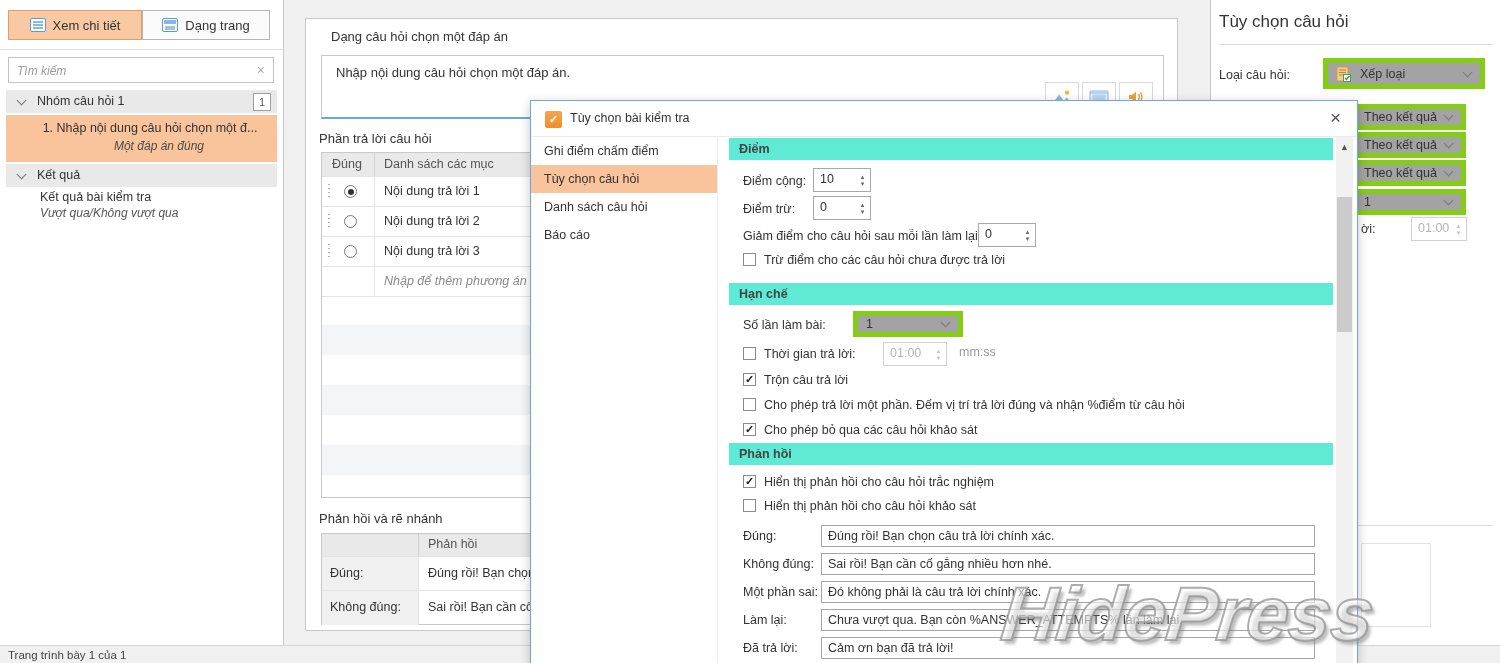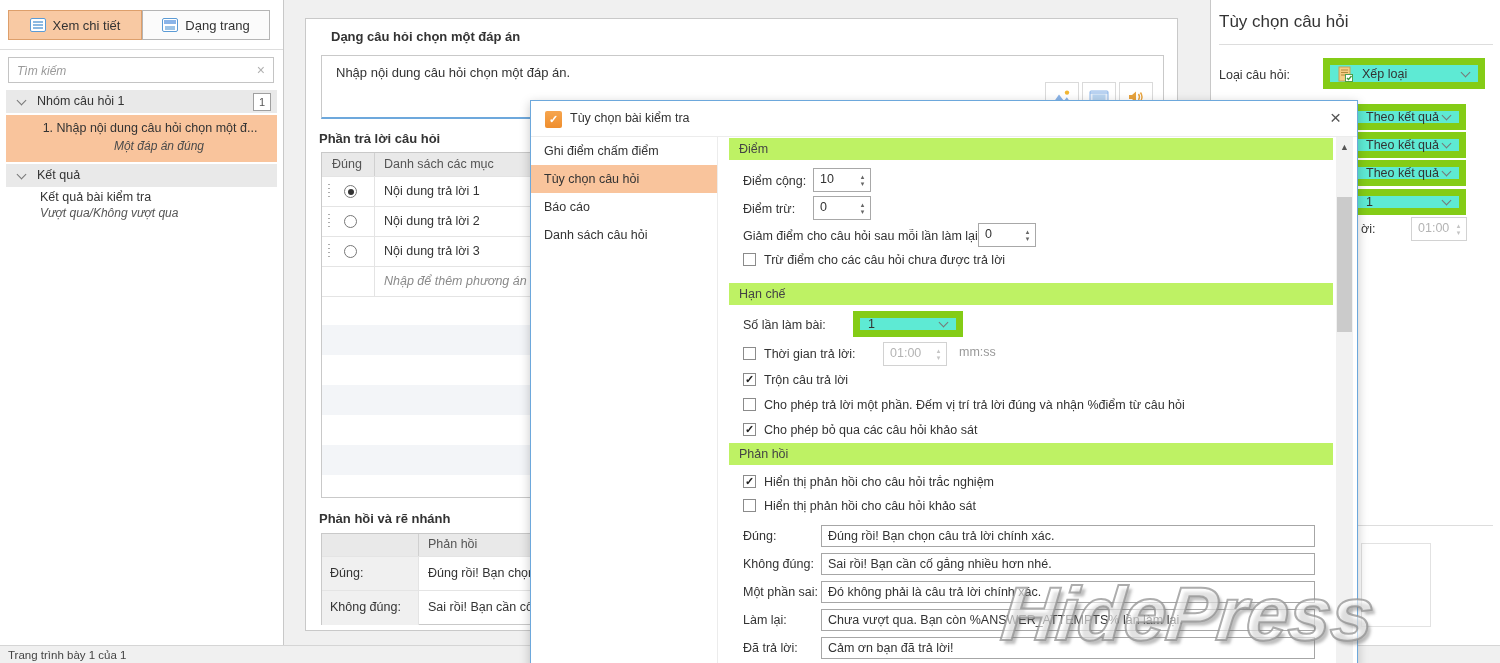--- a/index.html
+++ b/index.html
@@ -18,49 +18,49 @@
   .searchbox input::placeholder{font-style:italic;color:#9a9a9a;}
   .treegroup{background:#e9e9e9;height:23px;line-height:23px;}
   .chev{width:6px;height:6px;border-right:1.4px solid #777;border-bottom:1.4px solid #777;transform:rotate(45deg);display:inline-block;}
   .badge{width:16px;height:16px;line-height:16px;text-align:center;background:#fff;border:1px solid #9f9f9f;font-size:11px;color:#555;}
   .selitem{background:#f9c49c;text-align:center;}
   .ital{font-style:italic;}
 
   
   .canvas{left:283px;top:0;width:917px;height:645px;background:#f0f0f0;z-index:1;}
   .card{left:305px;top:18px;width:873px;height:613px;background:#fff;border:1px solid #c9c9c9;z-index:1;box-sizing:border-box;}
-  .h13{font-weight:bold;font-size:13px;color:#333;}
+  .h13{font-weight:normal;font-size:13px;color:#333;}
   .qbox{border:1px solid #c9c9c9;border-bottom:2px solid #6da8dc;background:#fff;box-sizing:border-box;}
   .squig{text-decoration:underline;text-decoration-style:wavy;text-decoration-color:#e05252;text-decoration-thickness:1px;text-underline-offset:3px;font-size:13px;}
   .mediabtn{width:32px;height:27px;border:1px solid #dadada;background:#fff;display:flex;align-items:center;justify-content:center;}
   .tbl{border:1px solid #c9c9c9;box-sizing:border-box;background:#fff;}
   .thead{background:#e9e9e9;color:#555;font-size:12.5px;}
   .rowline{border-top:1px solid #e4e4e4;}
   .dots{width:2px;height:16px;background:repeating-linear-gradient(to bottom,#adadad 0 1.5px,transparent 1.5px 4px);}
   .radio{width:13px;height:13px;border:1px solid #777;border-radius:50%;background:#fff;position:relative;display:inline-block;box-sizing:border-box;}
   .radio.on::after{content:"";position:absolute;left:2.5px;top:2.5px;width:6px;height:6px;border-radius:50%;background:#333;}
   .stripe{background:#f3f5f8;}
   .lblcell{background:#f0f0f0;}
 
   
   .rpanel{left:1210px;top:0;width:290px;height:645px;background:#fff;border-left:1px solid #c8c8c8;z-index:2;}
   .rtitle{font-size:17px;color:#333;}
   .hr{border-top:1px solid #ddd;height:0;}
-  .ddl{border:7px solid #84cc16;background:#5eead4;box-sizing:border-box;display:flex;align-items:center;}
+  .ddl{border:5px solid #84cc16;background:#a3a3a3;box-sizing:border-box;display:flex;align-items:center;}
   .ddl .val{flex:1;padding-left:8px;white-space:nowrap;overflow:hidden;}
   .ddl .chev{margin-right:9px;margin-top:-3px;}
 
   
   .dialog{left:530px;top:100px;width:828px;height:570px;background:#fff;border:1px solid #6da8dc;box-shadow:0 3px 10px rgba(0,0,0,.22);z-index:10;box-sizing:border-box;}
   .dtitlebar{left:0;top:0;width:826px;height:36px;background:#fff;border-bottom:1px solid #ececec;box-sizing:border-box;}
   .dicon{width:17px;height:17px;background:linear-gradient(#f6a54e,#ef8e2d);border-radius:2px;color:#fff;font-size:11px;font-weight:bold;text-align:center;line-height:17px;}
   .navitem{width:186px;height:28px;line-height:28px;padding-left:13px;box-sizing:border-box;font-size:12.5px;color:#333;}
   .navitem.on{background:#f9c49c;}
   .navcol{border-right:1px solid #ececec;}
-  .secbar{background:#bef264;height:22px;line-height:22px;font-weight:normal;color:#444;padding-left:10px;font-size:12.5px;box-sizing:border-box;}
+  .secbar{background:#5eead4;height:22px;line-height:22px;font-weight:bold;color:#444;padding-left:10px;font-size:12.5px;box-sizing:border-box;}
   .cb{width:13px;height:13px;border:1px solid #8b8b8b;background:#fff;box-sizing:border-box;text-align:center;line-height:11px;font-size:11px;color:#222;}
   .cb.on::before{content:"✓";font-weight:bold;}
   .spin{border:1px solid #a8a8a8;background:#fff;box-sizing:border-box;}
   .spin .sv{position:absolute;left:6px;top:3px;font-size:12.5px;}
   .spin .sb{position:absolute;right:0;top:0;width:15px;height:100%;display:flex;flex-direction:column;align-items:center;justify-content:center;color:#666;font-size:7px;line-height:7px;}
   .spin.dis{border-color:#d2d2d2;}
   .spin.dis .sv{color:#b4b4b4;}
   .spin.dis .sb{color:#c4c4c4;}
   .txtin{border:1px solid #a6a6a6;height:22px;box-sizing:border-box;background:#fff;font-family:"Liberation Sans",sans-serif;font-size:12.5px;color:#333;padding:0 6px;width:100%;}
   .sbtrack{background:#f1f1f1;}
@@ -275,22 +275,22 @@
 <div class="abs dialog">
   <div class="abs dtitlebar">
     <span class="dicon abs" style="left:14px;top:10px;">✓</span>
     <span class="abs nowrap" style="left:39px;top:10px;width:300px;">Tùy chọn bài kiểm tra</span>
     <span class="abs" style="right:16px;top:6px;font-size:19px;color:#555;">×</span>
   </div>
 
   <div class="abs navcol" style="left:0;top:36px;width:186px;height:532px;">
     <div class="navitem nowrap">Ghi điểm chấm điểm</div>
     <div class="navitem nowrap on">Tùy chọn câu hỏi</div>
+    <div class="navitem nowrap">Danh sách câu hỏi</div>
     <div class="navitem nowrap">Báo cáo</div>
-    <div class="navitem nowrap">Danh sách câu hỏi</div>
   </div>
 
   <div class="abs sbtrack" style="left:805px;top:36px;width:17px;height:532px;">
     <div class="sbarrow" style="margin-top:5px;">▲</div>
     <div class="sbthumb abs" style="left:1px;top:60px;width:15px;height:135px;"></div>
   </div>
 
   <div class="abs secbar nowrap" style="left:198px;top:37px;width:604px;">Điểm</div>
   <span class="abs" style="left:212px;top:73px;">Điểm cộng:</span>
   <div class="abs spin" style="left:282px;top:67px;width:58px;height:24px;">

